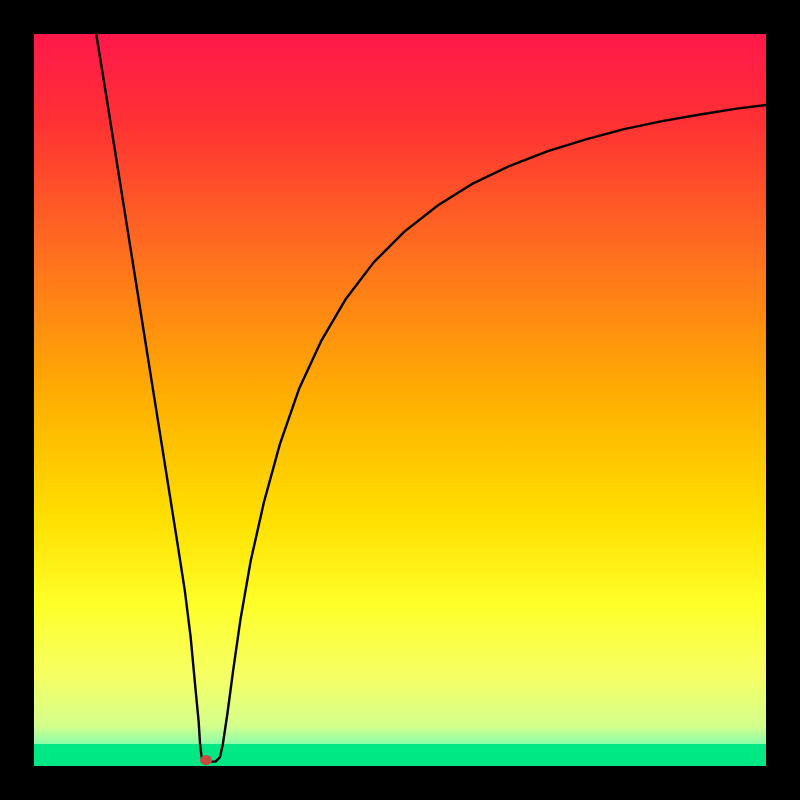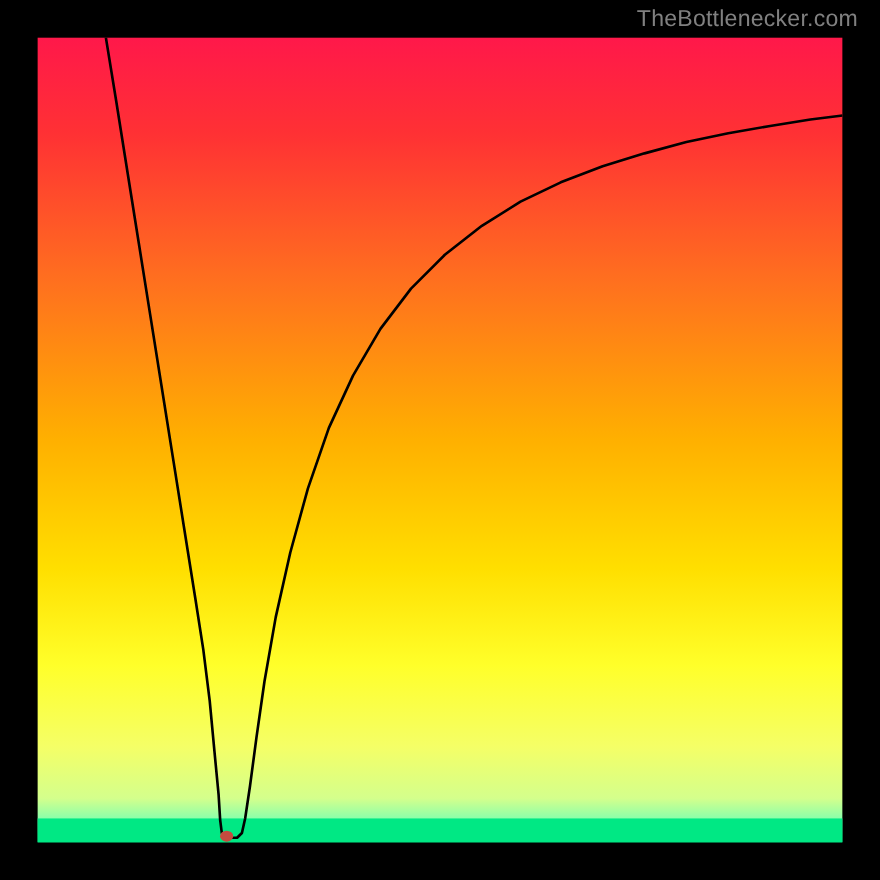--- a/index.html
+++ b/index.html
@@ -38,21 +38,20 @@
     font-weight: 400;
     letter-spacing: 0.2px;
     user-select: none;
     pointer-events: none;
   }
 </style>
 </head>
 <body>
 
 <div class="frame">
-  <div class="watermark">TheBottlenecker.com</div>
   <div class="plot">
     <svg viewBox="0 0 732 732" preserveAspectRatio="none">
       <defs>
         <linearGradient id="bg-grad" x1="0" y1="0" x2="0" y2="1">
             <stop offset="0%" stop-color="#ff184a"></stop>
             <stop offset="12%" stop-color="#ff3134"></stop>
             <stop offset="30%" stop-color="#ff6f1f"></stop>
             <stop offset="50%" stop-color="#ffb000"></stop>
             <stop offset="66%" stop-color="#ffdf00"></stop>
             <stop offset="78%" stop-color="#ffff2a"></stop>

